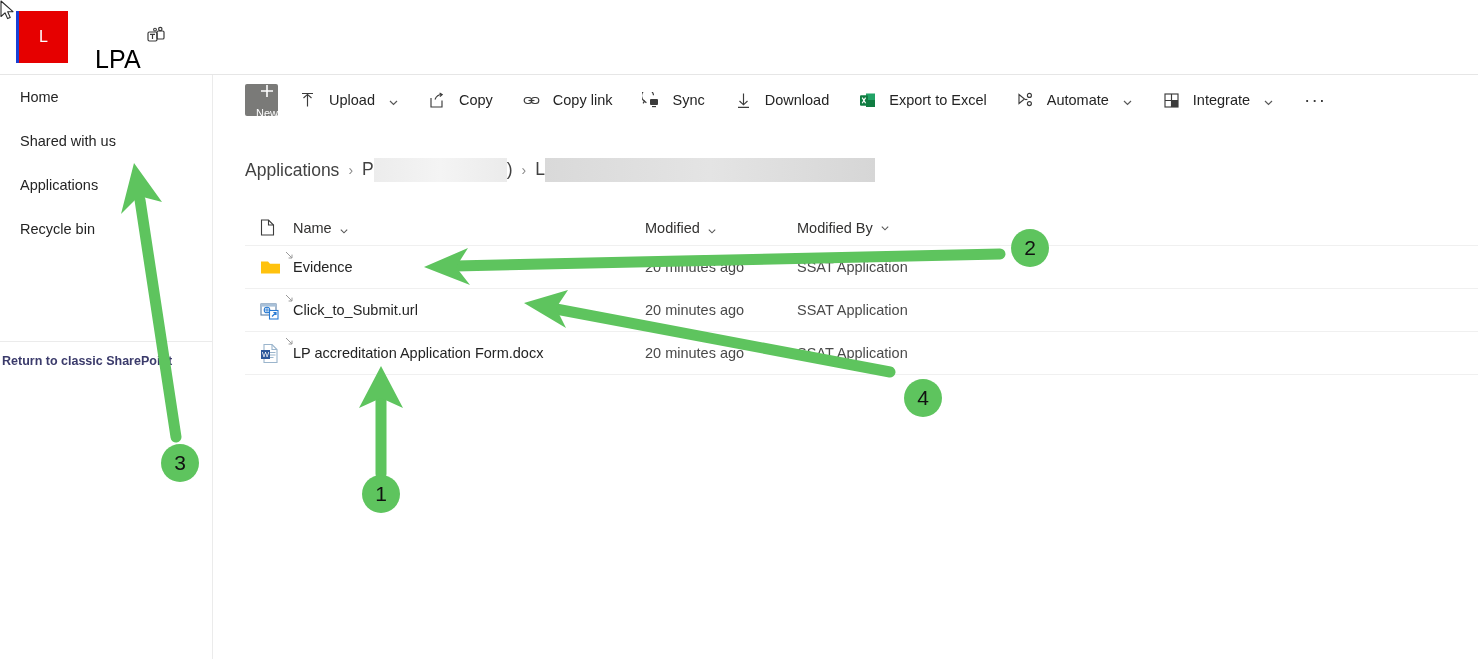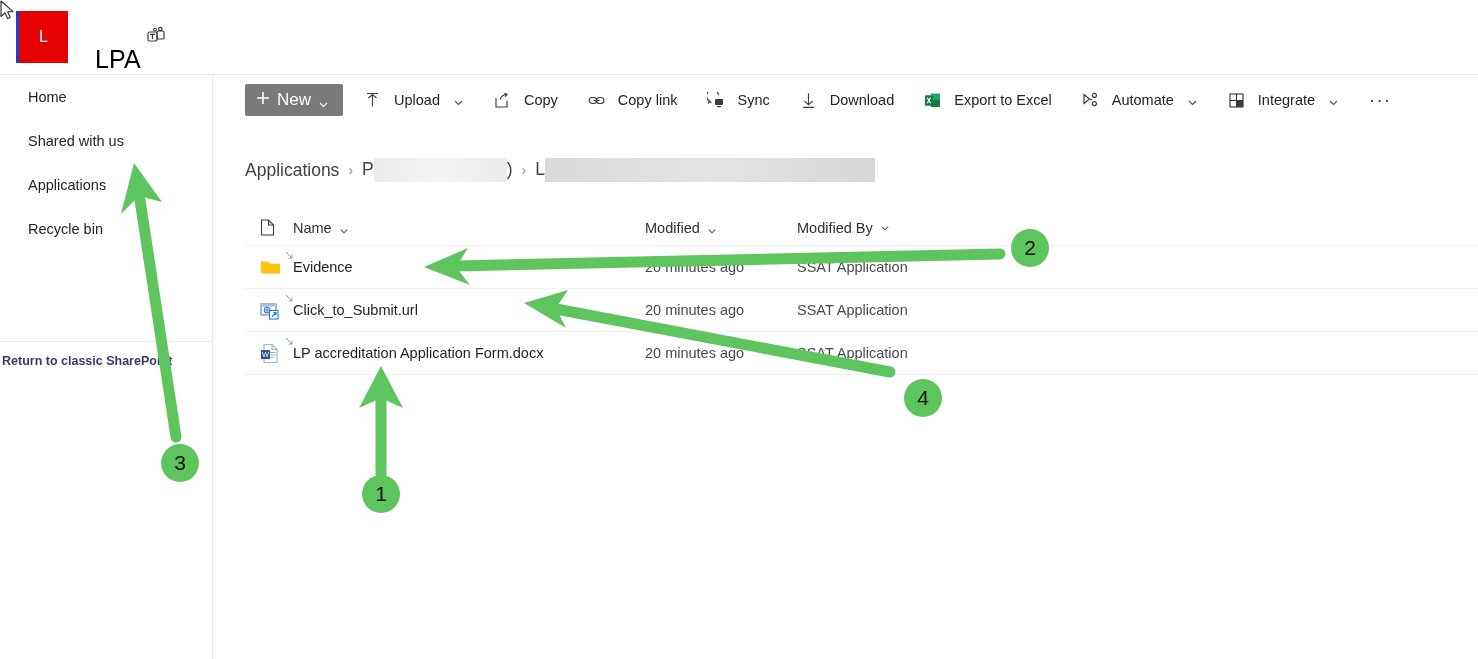--- a/index.html
+++ b/index.html
@@ -31,41 +31,41 @@
   }
   .teams-icon { position: absolute; left: 147px; top: 26px; width: 20px; height: 20px; }
 
   
   .sidebar {
     position: absolute; left: 0; top: 75px; width: 213px; height: 584px;
     background: #fff; border-right: 1px solid #ebebeb;
   }
   .nav-item {
     position: relative; height: 44px; display: flex; align-items: center;
-    padding-left: 28px; font-size: 14.5px; color: #242424; cursor: pointer;
+    padding-left: 20px; font-size: 14.5px; color: #242424; cursor: pointer;
   }
   .nav-item .chev {
     position: absolute; left: 2px; top: 50%; transform: translateY(-50%);
     width: 12px; height: 12px; color: #616161;
   }
   .classic-link {
     position: absolute; left: 0; top: 266px; width: 213px;
     border-top: 1px solid #ebebeb; padding: 12px 0 0 2px;
     font-size: 12.5px; color: #3b3b6b; cursor: pointer; font-weight: 600;
   }
 
   
   .cmdbar {
     position: absolute; left: 213px; top: 75px; width: 1265px; height: 50px;
     background: #fff; display: flex; align-items: center; padding-left: 32px;
   }
   .btn-new {
     display: flex; align-items: center; gap: 7px;
     background: #7a7a78; color: #fff; height: 32px;
-    padding: 0 14px 0 11px; border-radius: 2px; font-size: 17px; cursor: pointer;
+    padding: 0 0 0 11px; border-radius: 2px; font-size: 11px; cursor: pointer; flex-direction: column;
   }
   .cmd {
     display: flex; align-items: center; gap: 13px; height: 32px;
     padding: 0 9px; margin-left: 12px; font-size: 14.5px; color: #242424; cursor: pointer;
   }
   .cmd .ico { width: 17px; height: 17px; display: block; flex: 0 0 17px; }
   .caret { width: 11px; height: 11px; opacity: .85; }
 
   
   .breadcrumb {

